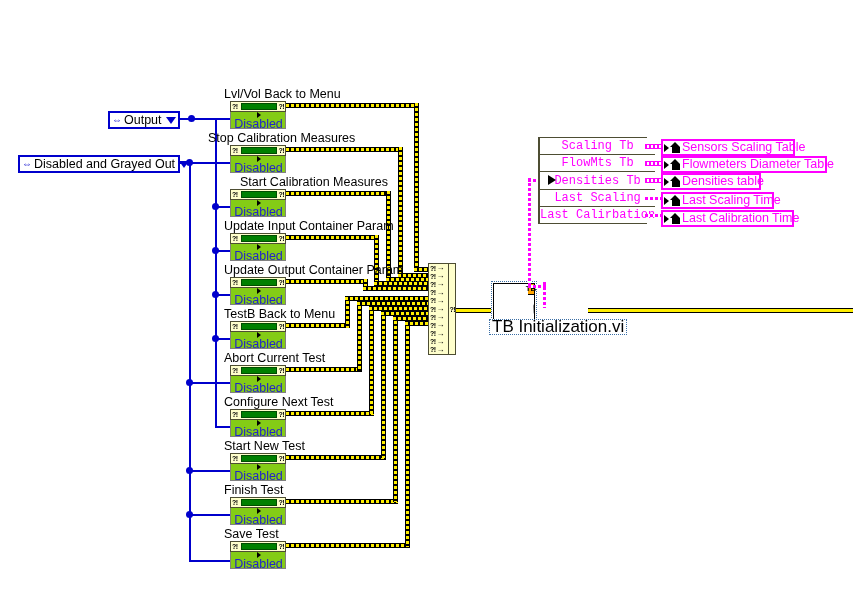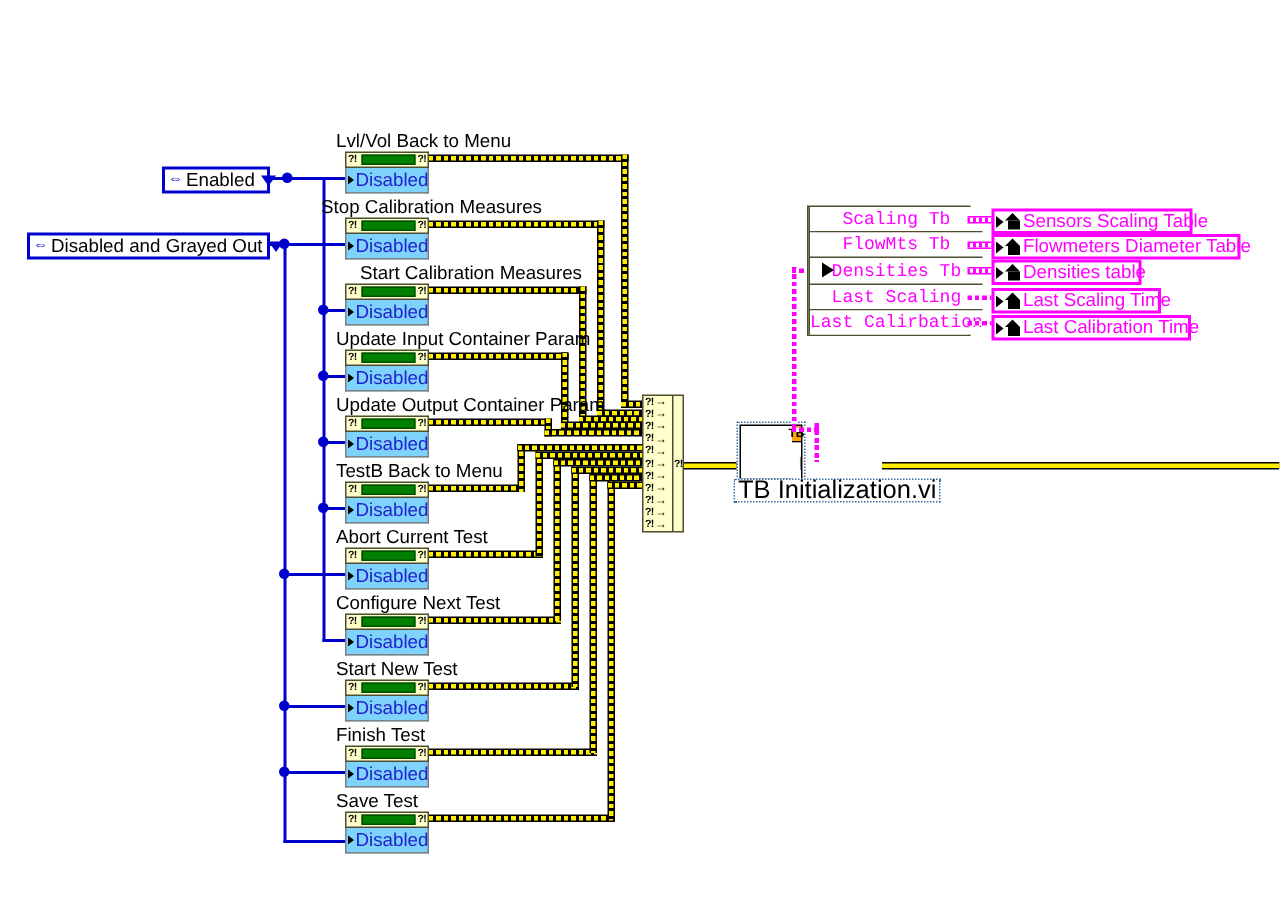--- a/index.html
+++ b/index.html
@@ -29,23 +29,23 @@
   .pn-head .q{
     font-size:7px;line-height:7px;font-weight:bold;color:#000;
     font-family:"Liberation Sans",sans-serif;letter-spacing:-.5px;
     background:#FFFFCC;
   }
   .pn-bar{
     position:absolute;left:10px;top:1px;width:36px;height:7px;
     background:#008000;border:1px solid #004d00;box-sizing:border-box;
   }
   .pn-val{
-    position:relative;width:56px;height:17px;background:#7dd3fc;
+    position:relative;width:56px;height:17px;background:#84cc16;
     border:1px solid #808080;border-top:none;box-sizing:border-box;
-    display:flex;align-items:center;
+    display:flex;align-items:center;flex-direction:column;
   }
   .pn-val .tri{
     flex:0 0 auto;margin:0 0 0 1px;width:0;height:0;
     border-top:3.5px solid transparent;border-bottom:3.5px solid transparent;
     border-left:4px solid #000000;
   }
   .pn-val .txt{
     color:#2222CC;font-size:12.5px;line-height:13px;margin-left:1px;
     white-space:nowrap;font-family:"Liberation Sans",sans-serif;
   }
@@ -227,21 +227,21 @@
 <div class="junction" style="left:212px;top:202.5px;"></div>
 <div class="junction" style="left:212px;top:246.5px;"></div>
 <div class="junction" style="left:212px;top:290.5px;"></div>
 <div class="junction" style="left:212px;top:334.5px;"></div>
 <div class="junction" style="left:186px;top:378.5px;"></div>
 <div class="junction" style="left:186px;top:466.5px;"></div>
 <div class="junction" style="left:186px;top:510.5px;"></div>
 
 <div class="enumctl" style="left:108px;top:111px;width:72px;">
   <span class="lr">⇔</span>
-  <span class="lbl">Enabled</span>
+  <span class="lbl">Output</span>
   <span class="dn"></span>
 </div>
 
 <div class="enumctl" style="left:18px;top:155px;width:162px;">
   <span class="lr">⇔</span>
   <span class="lbl">Disabled and Grayed Out</span>
   <span class="dn"></span>
 </div>
 
 <div class="wy h abs" style="left:286px;top:103px;width:133px;"></div>
@@ -298,21 +298,21 @@
     <span class="q">?!</span>
     <div class="pn-bar"></div>
     <span class="q">?!</span>
   </div>
   <div class="pn-val">
     <span class="tri"></span>
     <span class="txt">Disabled</span>
   </div>
 </div>
 
-<div class="pnlabel" style="left:214px;top:132px;">Stop Calibration Measures</div>
+<div class="pnlabel" style="left:208px;top:132px;">Stop Calibration Measures</div>
 <div class="propnode" style="left:230px;top:145px;">
   <div class="pn-head">
     <span class="q">?!</span>
     <div class="pn-bar"></div>
     <span class="q">?!</span>
   </div>
   <div class="pn-val">
     <span class="tri"></span>
     <span class="txt">Disabled</span>
   </div>

